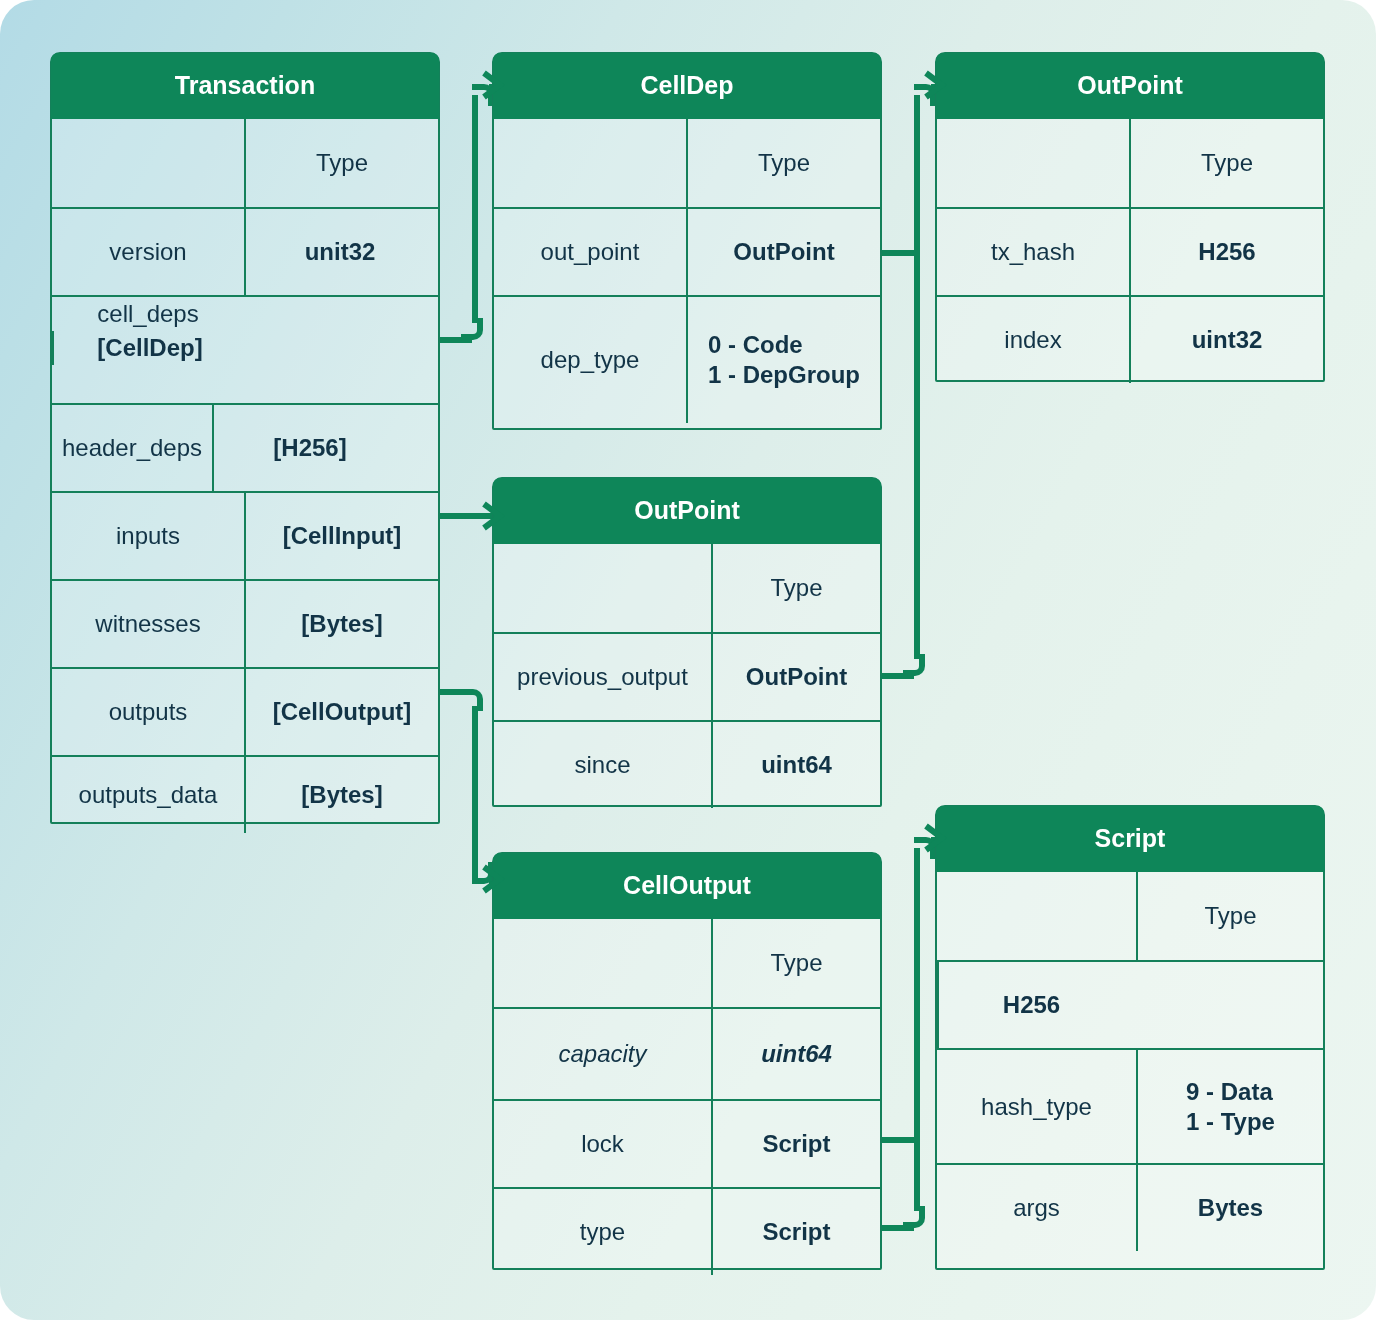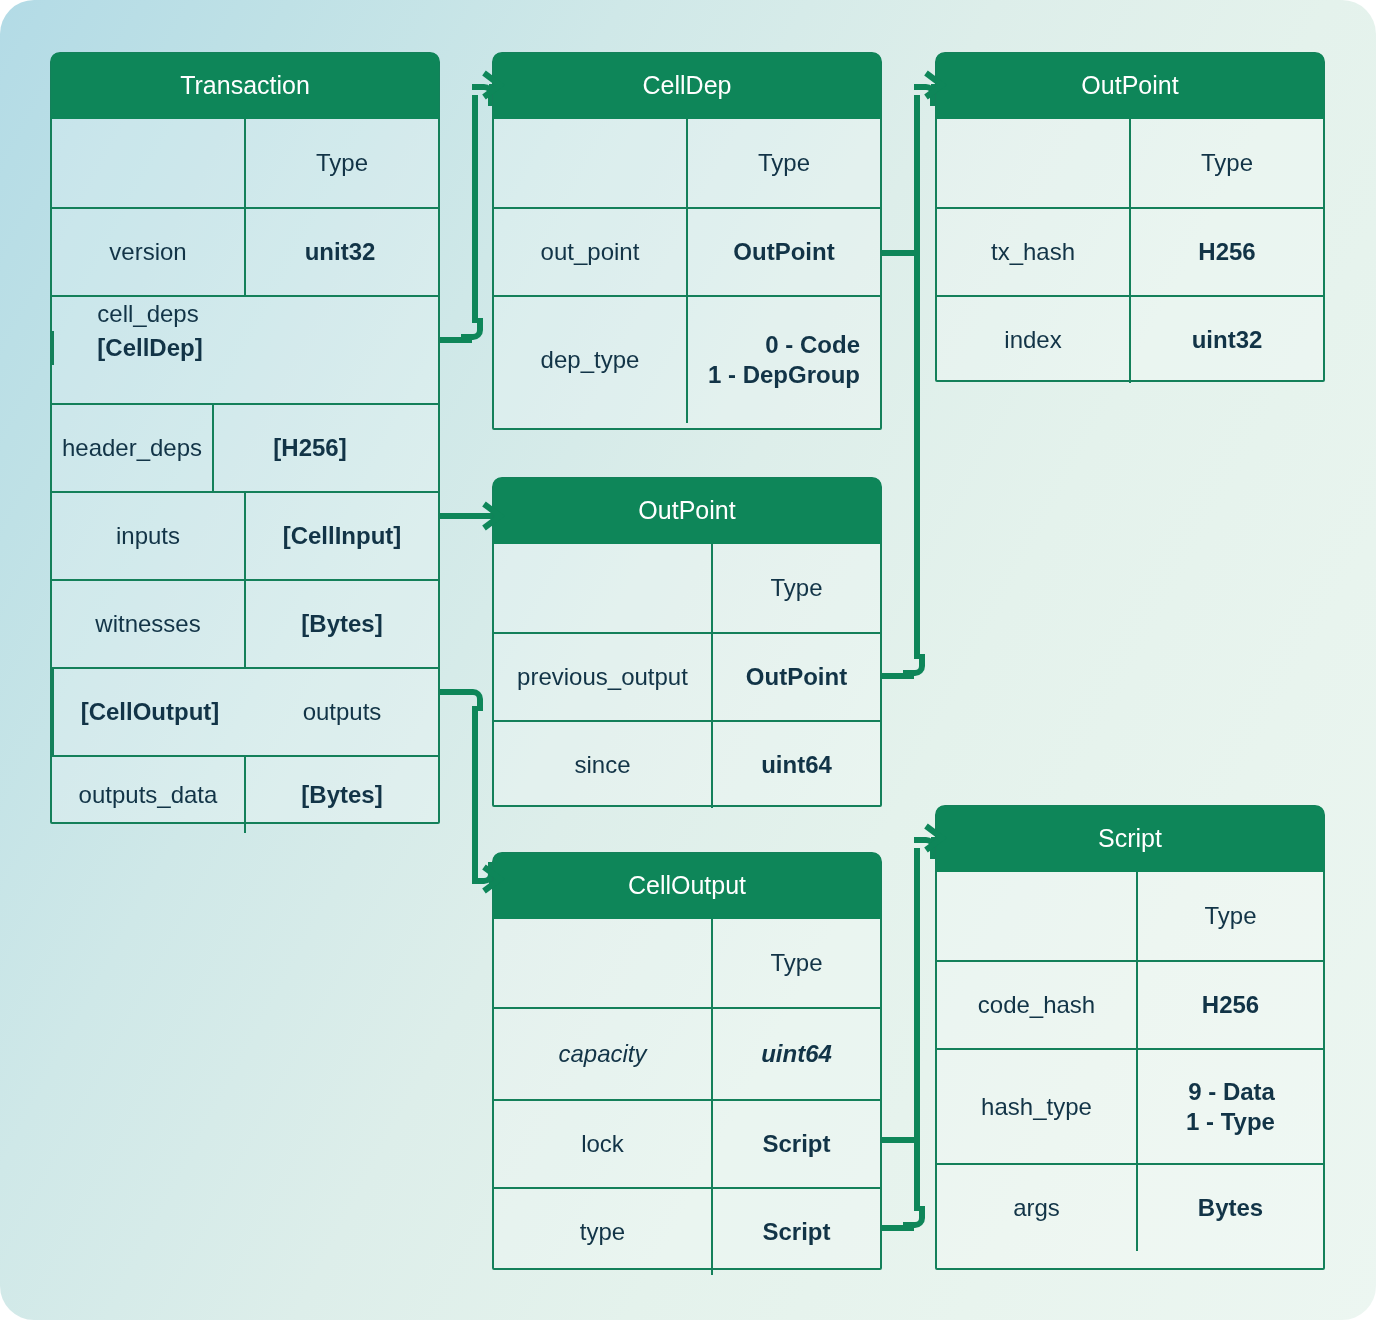--- a/index.html
+++ b/index.html
@@ -33,41 +33,41 @@
     box-sizing:border-box;
     border:2px solid #14805a;
     border-radius:10px 10px 2px 2px;
     background:rgba(255,255,255,0.22);
     z-index:4;
   }
   .tbl-head{
     background:#0e8659;
     color:#ffffff;
     font-size:25px;
-    font-weight:normal;
+    font-weight:bold;
     text-align:center;
     line-height:1.1;
     display:flex;align-items:center;justify-content:center;
     border-radius:7px 7px 0 0;
     margin:-1px -1px 0 -1px;
   }
   .row{
     display:flex;
     border-top:2px solid #14805a;
     box-sizing:border-box;
   }
   .row:first-of-type{border-top:none;}
   .cell{
     display:flex;
     align-items:center;
     justify-content:center;
     box-sizing:border-box;
     color:#123447;
     font-size:24px;
-    text-align:right;
+    text-align:left;
     line-height:1.25;
     padding:2px 4px;
   }
   .cell.name{ font-weight:400; }
   .cell.type{
     font-weight:bold;
     border-left:2px solid #14805a;
   }
   .cell.type.hdr{ font-weight:400; }
   .cell .two-line{ display:block; }
@@ -168,22 +168,22 @@
     </div>
     <div class="row" style="height:88px;">
       <div class="cell name" style="width:192px;">inputs</div>
       <div class="cell type" style="width:194px;">[CellInput]</div>
     </div>
     <div class="row" style="height:88px;">
       <div class="cell name" style="width:192px;">witnesses</div>
       <div class="cell type" style="width:194px;">[Bytes]</div>
     </div>
     <div class="row" style="height:88px;">
+      <div class="cell name" style="width:192px;">outputs</div>
       <div class="cell type" style="width:194px;">[CellOutput]</div>
-      <div class="cell name" style="width:192px;">outputs</div>
     </div>
     <div class="row" style="height:78px;">
       <div class="cell name" style="width:192px;">outputs_data</div>
       <div class="cell type" style="width:194px;">[Bytes]</div>
     </div>
   </div>
 
   <div class="tbl" style="left:492px;top:52px;width:390px;height:378px;">
     <div class="tbl-head" style="height:66px;">CellDep</div>
     <div class="row" style="height:88px;border-top:none;">
@@ -257,21 +257,20 @@
     </div>
   </div>
 
   <div class="tbl" style="left:935px;top:805px;width:390px;height:465px;">
     <div class="tbl-head" style="height:66px;">Script</div>
     <div class="row" style="height:88px;border-top:none;">
       <div class="cell name" style="width:199px;"></div>
       <div class="cell type hdr" style="width:187px;">Type</div>
     </div>
     <div class="row" style="height:88px;">
-      <div class="cell name" style="width:199px;">code_hash</div>
       <div class="cell type" style="width:187px;">H256</div>
     </div>
     <div class="row" style="height:115px;">
       <div class="cell name" style="width:199px;">hash_type</div>
       <div class="cell type" style="width:187px;">
         <span class="two-line">
           <span>9 - Data</span>
           <span>1 - Type</span>
         </span>
       </div>

